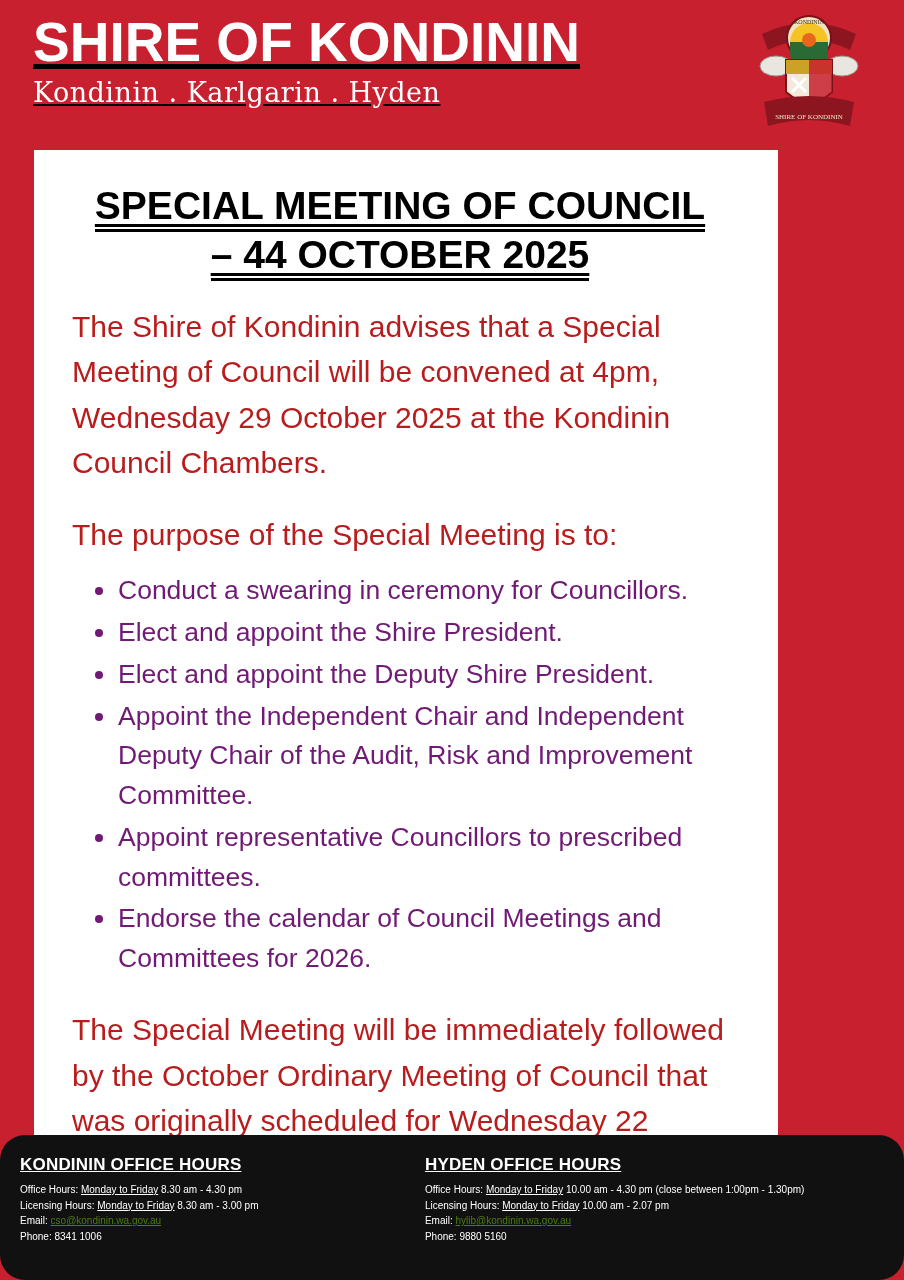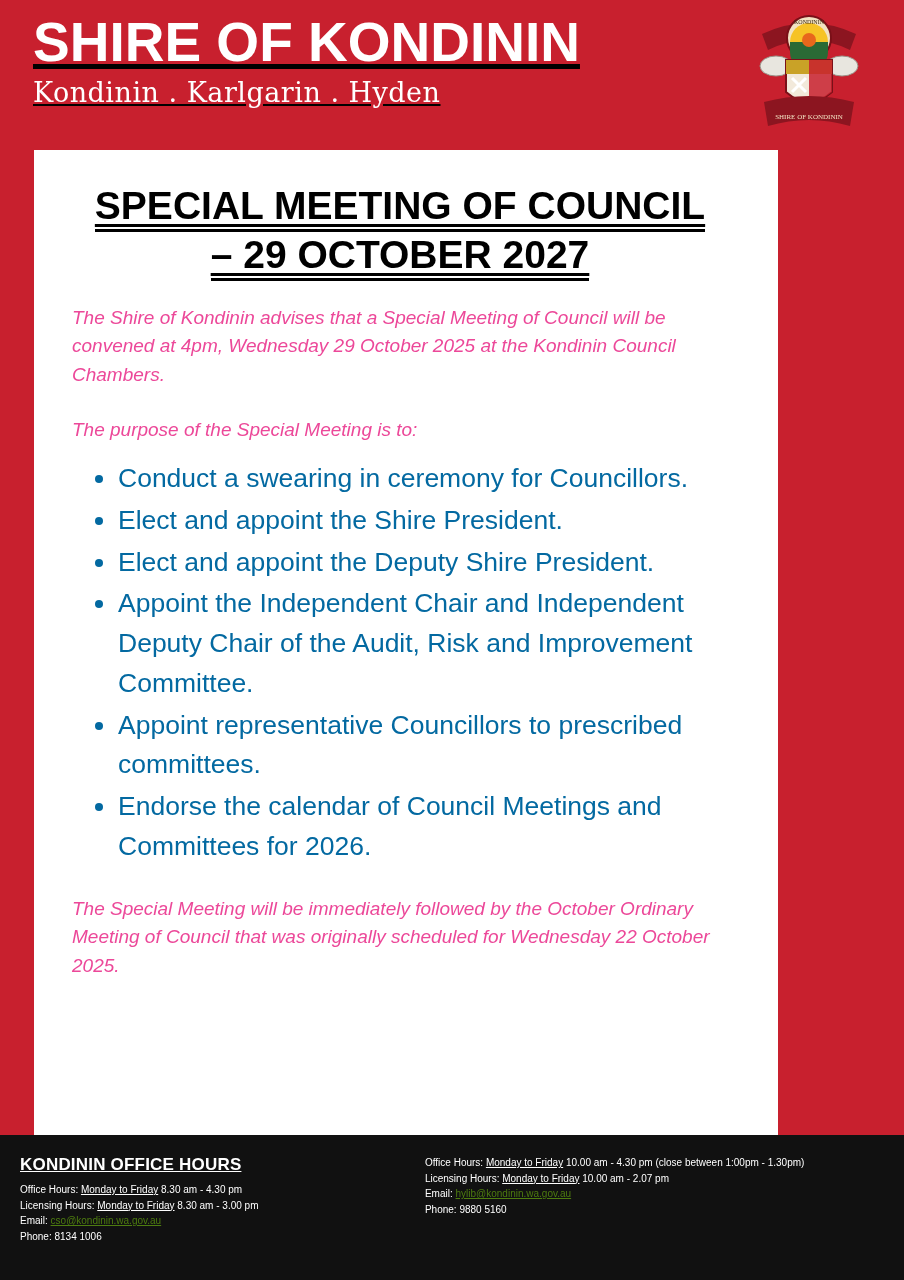--- a/index.html
+++ b/index.html
@@ -75,52 +75,52 @@
     margin: 6px 0 24px 0;
   }
   .notice-title span {
     border-bottom: 3px solid #000;
     padding-bottom: 2px;
     display: inline;
     text-decoration: underline;
     text-underline-offset: 5px;
   }
   .body-text {
-    font-size: 19px;
-    color: #ec4899;
+    font-size: 30px;
+    color: #b91c1c;
     line-height: 1.52;
     margin: 0 0 0 4px;
-    font-style: italic;
   }
   .spacer-para {
     height: 26px;
   }
   ul.bullets {
     margin: 14px 0 0 0;
     padding-left: 50px;
   }
   ul.bullets li {
     font-size: 26.5px;
-    color: #0369a1;
+    color: #701a75;
     line-height: 1.5;
     margin-bottom: 2px;
   }
 
   
   .footer {
     position: absolute;
     left: 0;
     bottom: 0;
     width: 904px;
     height: 145px;
     background: #111111;
     color: #ffffff;
     box-sizing: border-box;
     padding: 20px 16px 0 16px;
     display: flex;
+    border-radius: 25px;
   }
   .footer-col {
     box-sizing: border-box;
   }
   .footer-col.left { width: 415px; padding-left: 4px;}
   .footer-col.right { width: 470px; }
   .footer-heading {
     font-size: 17px;
     font-weight: bold;
     text-decoration: underline;
@@ -168,21 +168,21 @@
       <path d="M38 72 L52 86 M52 72 L38 86" stroke="#ffffff" stroke-width="3"></path>
 
       <path d="M10 96 Q55 84 100 96 L96 120 Q55 108 14 120 Z" fill="#8c1520"></path>
       <text x="55" y="113" font-size="7" fill="#f2e2c2" text-anchor="middle" font-family="'Liberation Serif', serif">SHIRE OF KONDININ</text>
     </svg>
   </div>
 
   <div class="card">
     <div class="notice-title">
       <span>SPECIAL MEETING OF COUNCIL</span><br>
-      <span>– 29 OCTOBER 2027</span>
+      <span>– 44 OCTOBER 2025</span>
     </div>
 
     <p class="body-text">The Shire of Kondinin advises that a Special Meeting of Council will be convened at 4pm, Wednesday 29 October 2025 at the Kondinin Council Chambers.</p>
     <div class="spacer-para"></div>
     <p class="body-text">The purpose of the Special Meeting is to:</p>
 
     <ul class="bullets">
       <li>Conduct a swearing in ceremony for Councillors.</li>
       <li>Elect and appoint the Shire President.</li>
       <li>Elect and appoint the Deputy Shire President.</li>
@@ -205,24 +205,25 @@
       </div>
       <div class="footer-line">
         <span>Licensing Hours:</span>
         <span class="u">Monday to Friday</span>
         <span>8.30 am - 3.00 pm</span>
       </div>
       <div class="footer-line">
         <span>Email:</span>
         <span class="footer-email">cso@kondinin.wa.gov.au</span>
       </div>
-      <div class="footer-line">Phone: 8134 1006</div>
+      <div class="footer-line">Phone: 8341 1006</div>
     </div>
 
     <div class="footer-col right">
+      <div class="footer-heading">HYDEN OFFICE HOURS</div>
       <div class="footer-line">
         <span>Office Hours:</span>
         <span class="u">Monday to Friday</span>
         <span>10.00 am - 4.30 pm (close between 1:00pm - 1.30pm)</span>
       </div>
       <div class="footer-line">
         <span>Licensing Hours:</span>
         <span class="u">Monday to Friday</span>
         <span>10.00 am - 2.07 pm</span>
       </div>

